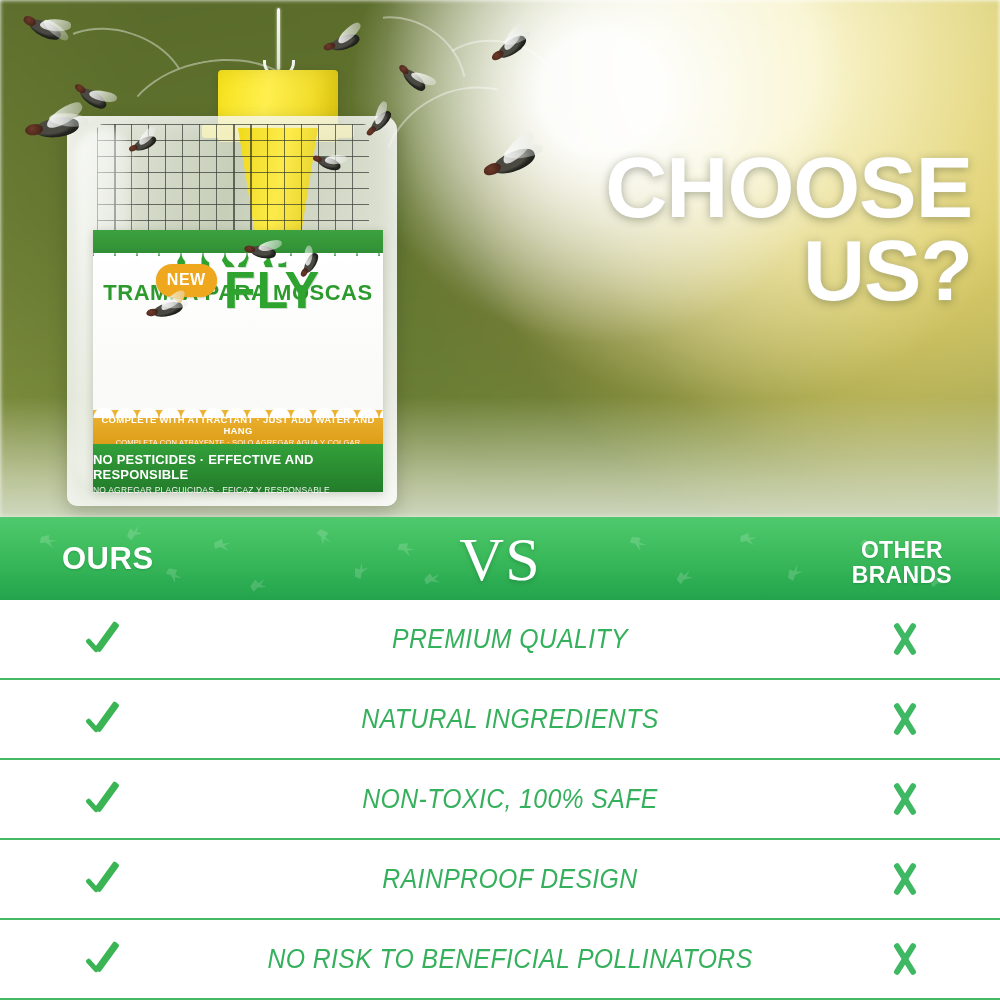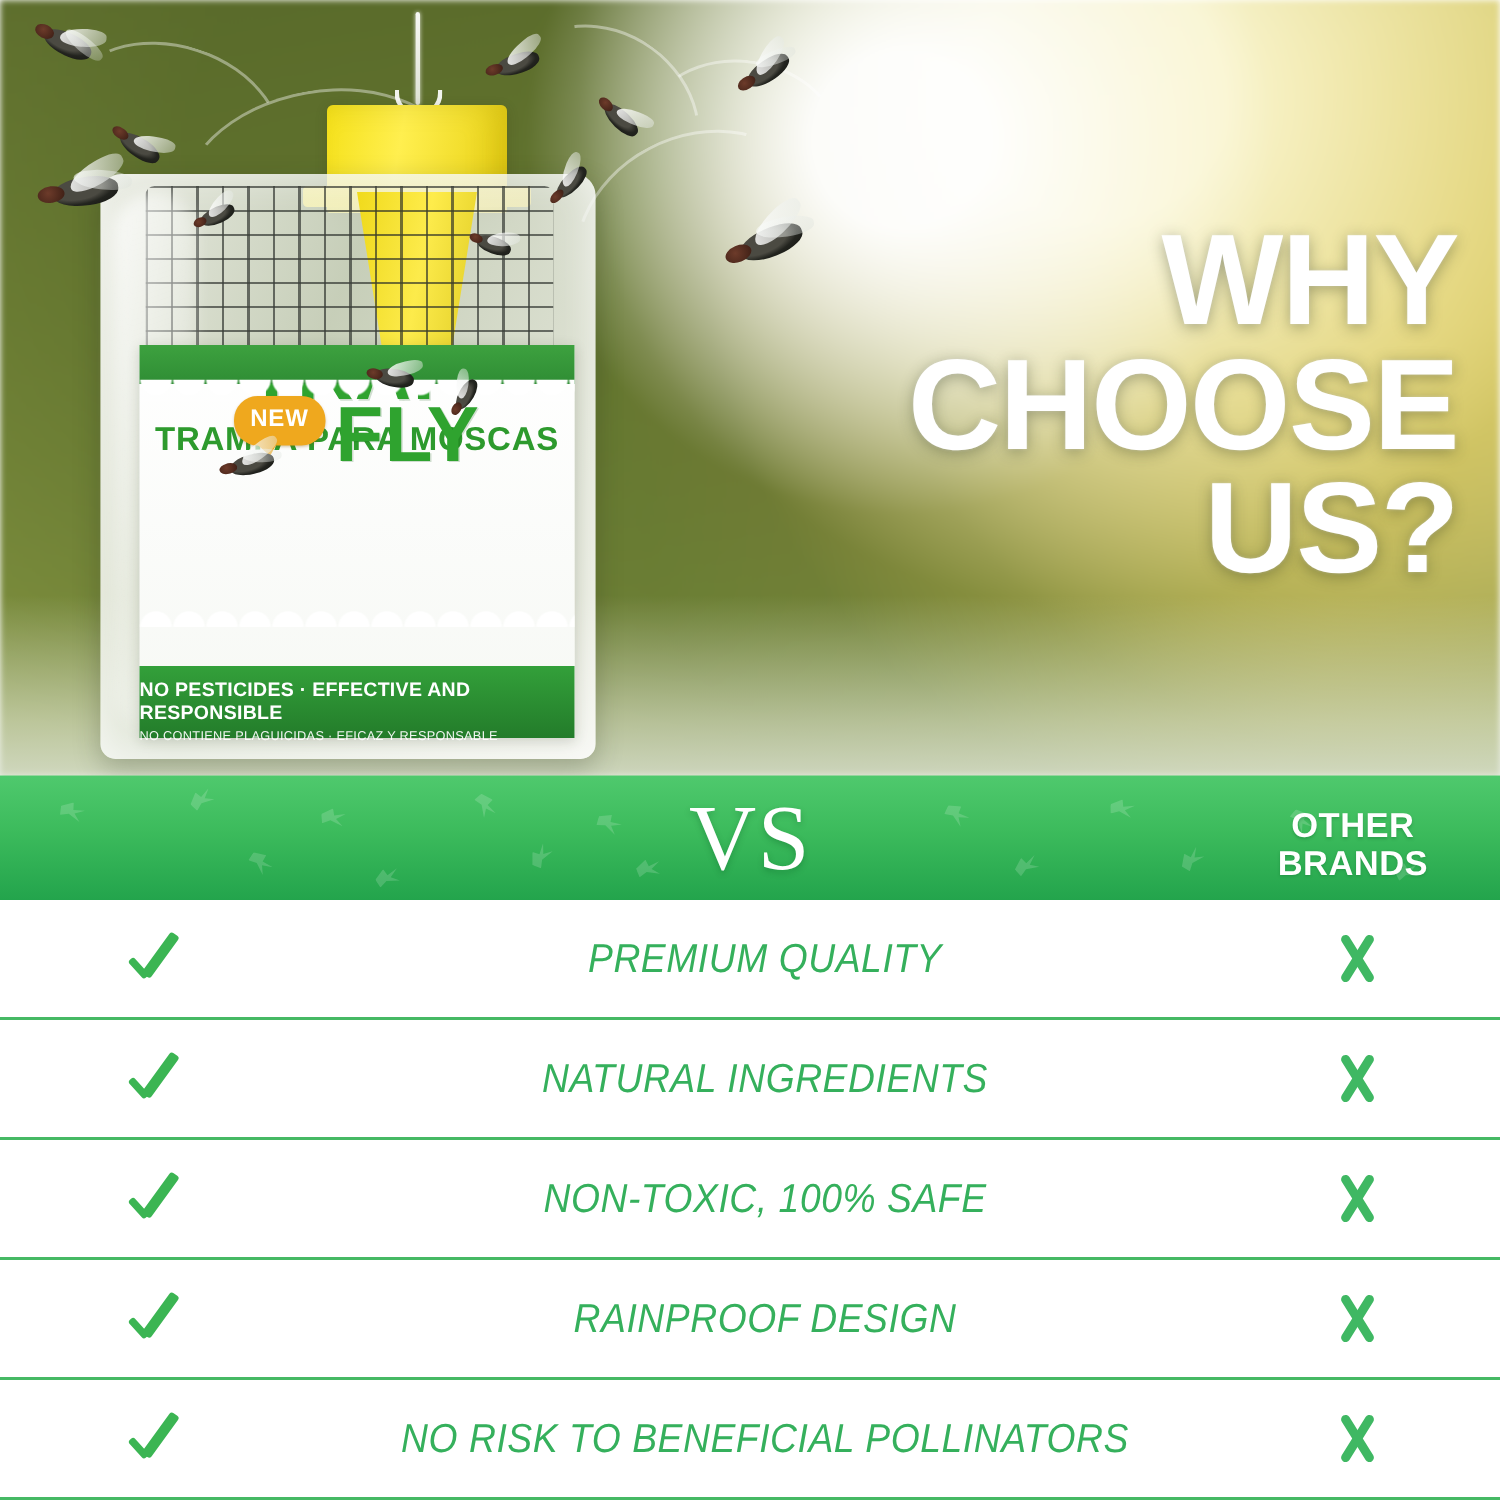--- a/index.html
+++ b/index.html
@@ -296,24 +296,28 @@
         <div class="label-topband"></div>
 
         <div class="label-brand">
           <span class="new-badge">NEW</span><span class="brand-fly">FLY</span>
         </div>
         <div class="brand-trap">TRAP</div>
         <div class="brand-es">TRAMPA PARA MOSCAS</div>
 
         <div class="label-wave"></div>
 
+        <div class="band-orange">
+          <div class="l1">COMPLETE WITH ATTRACTANT · JUST ADD WATER AND HANG</div>
+          <div class="l2">COMPLETA CON ATRAYENTE · SOLO AGREGAR AGUA Y COLGAR</div>
+        </div>
 
         <div class="band-green">
           <div class="l1">NO PESTICIDES · EFFECTIVE AND RESPONSIBLE</div>
-          <div class="l2">NO CONTIENE PLAGUICIDAS · EFICAZ Y RESPONSABLE</div>
+          <div class="l2">NO AGREGAR PLAGUICIDAS · EFICAZ Y RESPONSABLE</div>
         </div>
       </div>
 
       <div class="fly" style="left:88px; top:130px; width:24px; height:11px; transform:rotate(-24deg);">
           <div class="body"></div>
           <div class="head"></div>
           <div class="wing"></div>
         </div>
       <div class="fly" style="left:205px; top:238px; width:26px; height:12px; transform:rotate(10deg);">
           <div class="body"></div>
@@ -377,21 +381,20 @@
         <div class="head"></div>
         <div class="wing"></div>
       </div>
     <div class="fly" style="left:368px; top:116px; width:26px; height:11px; transform:rotate(-46deg);">
         <div class="body"></div>
         <div class="head"></div>
         <div class="wing"></div>
       </div>
 
     <div class="headline">
-      <span>WHY</span>
       <span>CHOOSE</span>
       <span>US?</span>
     </div>
   </div>
 
   <div class="vsband">
     <div class="vsband-flies">
       <i style="left:40px;  top:18px;  transform:rotate(22deg);"></i>
       <i style="left:126px; top:10px;  transform:rotate(-32deg);"></i>
       <i style="left:166px; top:52px;  transform:rotate(48deg);"></i>
@@ -402,20 +405,21 @@
       <i style="left:398px; top:26px;  transform:rotate(30deg);"></i>
       <i style="left:424px; top:56px;  transform:rotate(-8deg);"></i>
       <i style="left:630px; top:20px;  transform:rotate(40deg);"></i>
       <i style="left:676px; top:54px;  transform:rotate(-26deg);"></i>
       <i style="left:740px; top:16px;  transform:rotate(14deg);"></i>
       <i style="left:786px; top:50px;  transform:rotate(-44deg);"></i>
       <i style="left:860px; top:24px;  transform:rotate(56deg);"></i>
       <i style="left:930px; top:58px;  transform:rotate(-12deg);"></i>
     </div>
 
+    <div class="col-ours">OURS</div>
     <div class="col-vs">VS</div>
     <div class="col-other">
       <span>OTHER</span>
       <span>BRANDS</span>
     </div>
   </div>
 
   <div class="table">
 
     <div class="row">

